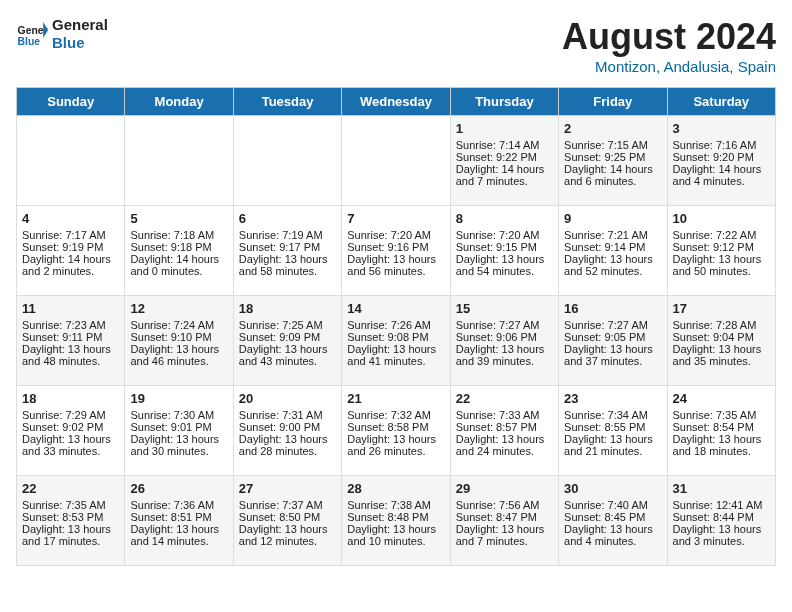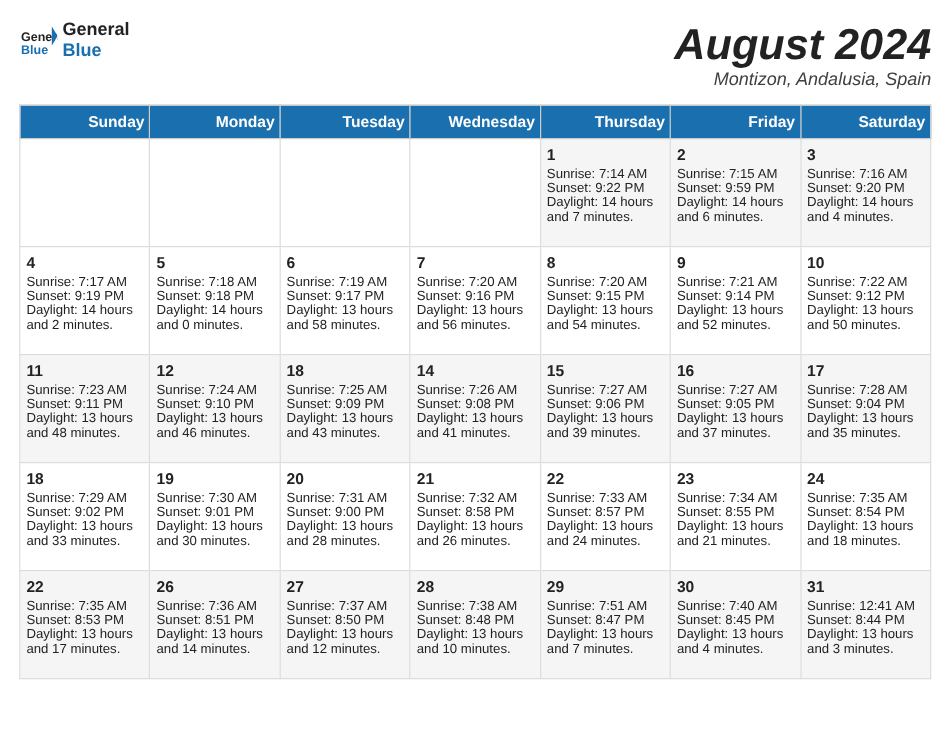--- a/index.html
+++ b/index.html
@@ -20,45 +20,44 @@
       display: flex;
       align-items: center;
       gap: 4px;
     }
     .logo-icon {
       width: 32px;
       height: 32px;
     }
     .title-area {
       text-align: right;
-      font-style: italic;
     }
     .main-title {
       font-size: 36px;
       font-weight: bold;
       color: #222;
     }
     .sub-title {
       font-size: 15px;
-      color: #404040;
+      color: #0369a1;
     }
     table {
       width: 100%;
       border-collapse: collapse;
       table-layout: fixed;
     }
     thead tr {
       background-color: #1a6faf;
       color: #fff;
     }
     thead th {
       padding: 6px 4px;
       font-size: 13px;
       font-weight: bold;
-      text-align: right;
+      text-align: center;
       border: 1px solid #ccc;
     }
     tbody tr {
       vertical-align: top;
     }
     tbody tr:nth-child(odd) {
       background-color: #f5f5f5;
     }
     tbody tr:nth-child(even) {
       background-color: #fff;
@@ -122,21 +121,21 @@
         <td>
           <span class="day-number">1</span>
           <div>Sunrise: 7:14 AM</div>
           <div>Sunset: 9:22 PM</div>
           <div>Daylight: 14 hours</div>
           <div>and 7 minutes.</div>
         </td>
         <td>
           <span class="day-number">2</span>
           <div>Sunrise: 7:15 AM</div>
-          <div>Sunset: 9:59 PM</div>
+          <div>Sunset: 9:25 PM</div>
           <div>Daylight: 14 hours</div>
           <div>and 6 minutes.</div>
         </td>
         <td>
           <span class="day-number">3</span>
           <div>Sunrise: 7:16 AM</div>
           <div>Sunset: 9:20 PM</div>
           <div>Daylight: 14 hours</div>
           <div>and 4 minutes.</div>
         </td>
@@ -318,21 +317,21 @@
         </td>
         <td>
           <span class="day-number">28</span>
           <div>Sunrise: 7:38 AM</div>
           <div>Sunset: 8:48 PM</div>
           <div>Daylight: 13 hours</div>
           <div>and 10 minutes.</div>
         </td>
         <td>
           <span class="day-number">29</span>
-          <div>Sunrise: 7:51 AM</div>
+          <div>Sunrise: 7:56 AM</div>
           <div>Sunset: 8:47 PM</div>
           <div>Daylight: 13 hours</div>
           <div>and 7 minutes.</div>
         </td>
         <td>
           <span class="day-number">30</span>
           <div>Sunrise: 7:40 AM</div>
           <div>Sunset: 8:45 PM</div>
           <div>Daylight: 13 hours</div>
           <div>and 4 minutes.</div>

